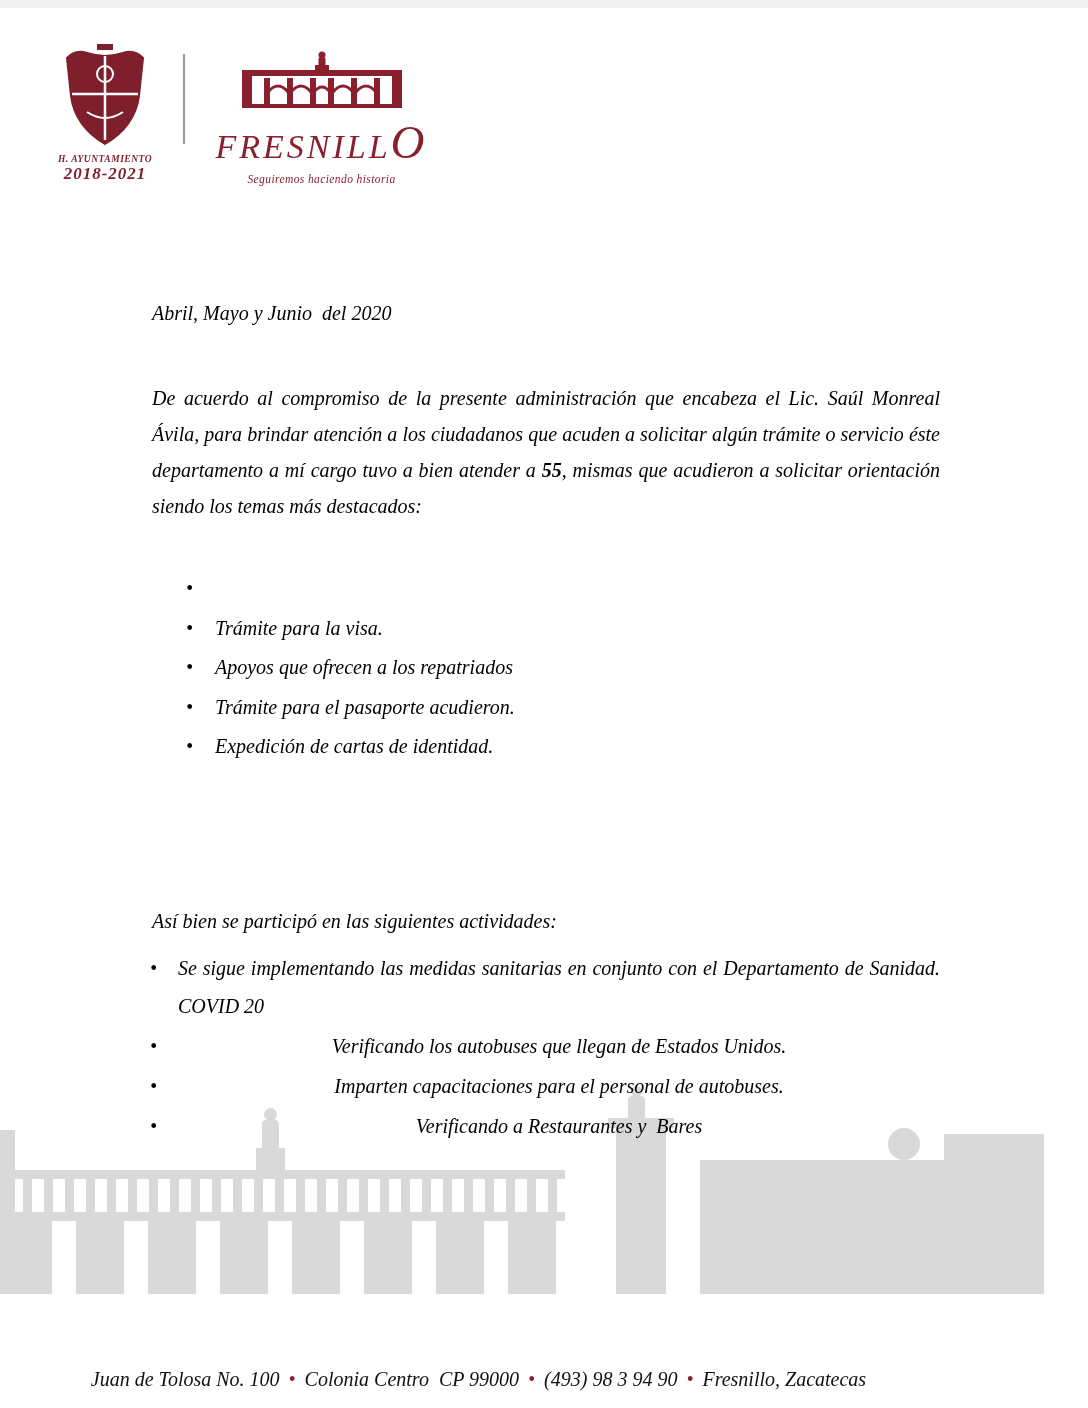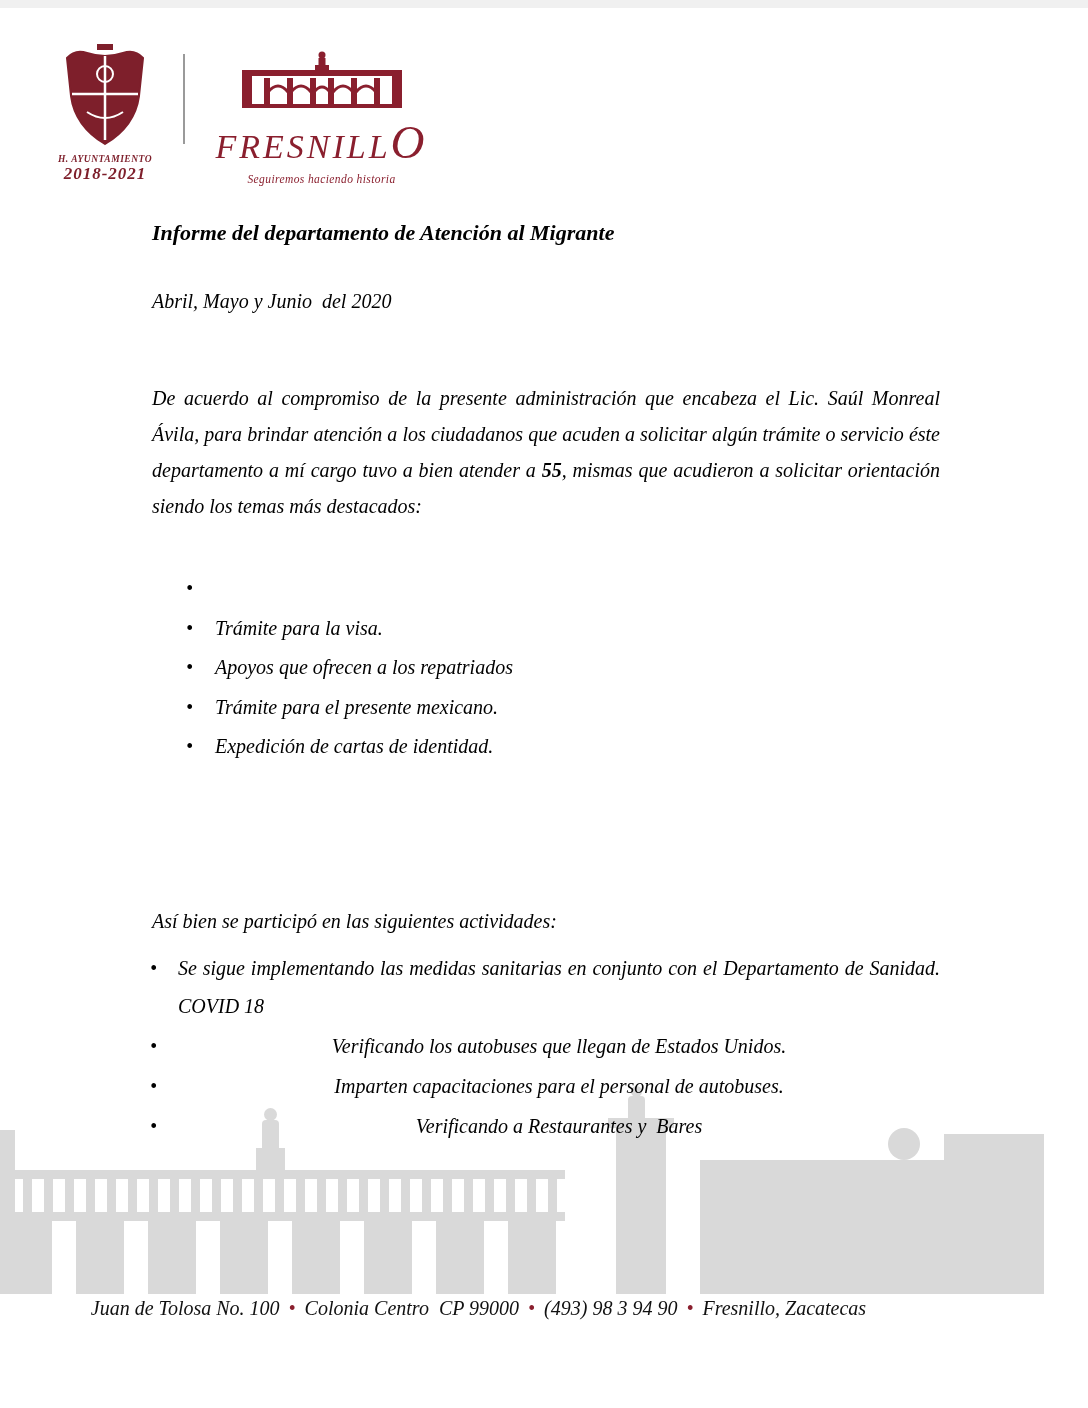--- a/index.html
+++ b/index.html
@@ -17,39 +17,39 @@
   .seal-name { font-size:9.5px; font-weight:bold; color:#7e1f2b; letter-spacing:.5px; margin-top:2px; }
   .seal-period { font-size:17px; font-weight:bold; color:#7e1f2b; letter-spacing:1px;text-align:center; }
   .hdr-divider { left:183px; top:46px; width:2px; height:90px; background:#9a9a9a; }
   .logo-block { left:214px; top:42px; width:215px; text-align:center; color:#8a1f2e; }
   .wordmark { font-size:34px; letter-spacing:3px; line-height:56px; color:#8a1f2e; }
   .wordmark .big-o { font-size:47px; }
   .tagline { font-size:11.5px; letter-spacing:.4px; color:#8a1f2e; margin-top:-2px; }
 
   
   .doc-title { left:152px; top:212px; font-size:22px; font-weight:bold; }
-  .doc-date  { left:152px; top:282px; font-size:20px; }
+  .doc-date  { left:152px; top:294px; font-size:20px; }
   .intro     { left:152px; top:372px; width:788px; font-size:20px; line-height:36px; text-align:justify; }
   .intro b   { font-weight:bold; }
 
   .topics { left:186px; top:561px; }
   .t-item { display:flex; font-size:20px; line-height:39.5px; }
   .t-item .bullet { flex:0 0 29px; }
 
   .act-head { left:152px; top:902px; font-size:20px; }
   .acts { left:150px; top:941px; width:790px; }
   .a-item { display:flex; font-size:20px; line-height:38px; margin-bottom:2px; }
   .a-item .bullet { flex:0 0 28px; }
   .a-text { flex:1;text-align:center; }
   .a-text.justify { text-align:justify; }
 
   .bullet { color:#000; }
 
   
-  .footer { left:0; top:1289px; width:957px; text-align:center; font-size:20px; color:#111; z-index:3; }
+  .footer { left:0; top:1360px; width:957px; text-align:center; font-size:20px; color:#111; z-index:3; }
   .footer .sep { color:#8a1f2e; padding:0 9px; font-size:20px; }
 
   
   .wm { left:0; top:1078px; width:1088px; height:208px; z-index:0; }
   .wm div { position:absolute; background:#d9d9d9; }
   .wm-post-left { left:0; top:44px; width:15px; height:164px; }
   .wm-rail-top { left:0; top:84px; width:565px; height:9px; }
   .wm-balusters { left:2px; top:93px; width:560px; height:33px;
     background:repeating-linear-gradient(90deg,#d9d9d9 0 9px,transparent 9px 21px) !important; }
   .wm-rail-bot { left:0; top:126px; width:565px; height:9px; }
@@ -128,54 +128,53 @@
         <path d="M80,42 Q88,32 96,42"></path>
         <path d="M99,42 Q109,30 119,42"></path>
         <path d="M122,42 Q132,30 142,42"></path>
       </g>
       <rect x="8" y="54" width="160" height="4" fill="#8a1f2e"></rect>
     </svg>
     <div class="wordmark"><span>FRESNILL</span><span class="big-o">O</span></div>
     <div class="tagline">Seguiremos haciendo historia</div>
   </div>
 
-  <div class="abs doc-title z1">Informe del departamento de Atención al Migrante</div>
 
   <div class="abs doc-date z1 pre">Abril, Mayo y Junio  del 2020</div>
 
   <div class="abs intro z1"><span>De acuerdo al compromiso de la presente administración que encabeza el Lic. Saúl Monreal Ávila, para brindar atención a los ciudadanos que acuden a solicitar algún trámite o servicio éste departamento a mí cargo tuvo a bien atender a </span><b>55</b><span>, mismas que acudieron a solicitar orientación siendo los temas más destacados:</span></div>
 
   <div class="abs topics z1">
     <div class="t-item">
       <span class="bullet">•</span>
     </div>
     <div class="t-item">
       <span class="bullet">•</span>
       <span>Trámite para la visa.</span>
     </div>
     <div class="t-item">
       <span class="bullet">•</span>
       <span>Apoyos que ofrecen a los repatriados</span>
     </div>
     <div class="t-item">
       <span class="bullet">•</span>
-      <span>Trámite para el presente mexicano.</span>
+      <span>Trámite para el pasaporte acudieron.</span>
     </div>
     <div class="t-item">
       <span class="bullet">•</span>
       <span>Expedición de cartas de identidad.</span>
     </div>
   </div>
 
   <div class="abs act-head z1">Así bien se participó en las siguientes actividades:</div>
 
   <div class="abs acts z1">
     <div class="a-item">
       <span class="bullet">•</span>
-      <span class="a-text justify">Se sigue implementando las medidas sanitarias en conjunto con el Departamento de Sanidad. COVID 18</span>
+      <span class="a-text justify">Se sigue implementando las medidas sanitarias en conjunto con el Departamento de Sanidad. COVID 20</span>
     </div>
     <div class="a-item">
       <span class="bullet">•</span>
       <span class="a-text">Verificando los autobuses que llegan de Estados Unidos.</span>
     </div>
     <div class="a-item">
       <span class="bullet">•</span>
       <span class="a-text">Imparten capacitaciones para el personal de autobuses.</span>
     </div>
     <div class="a-item">

